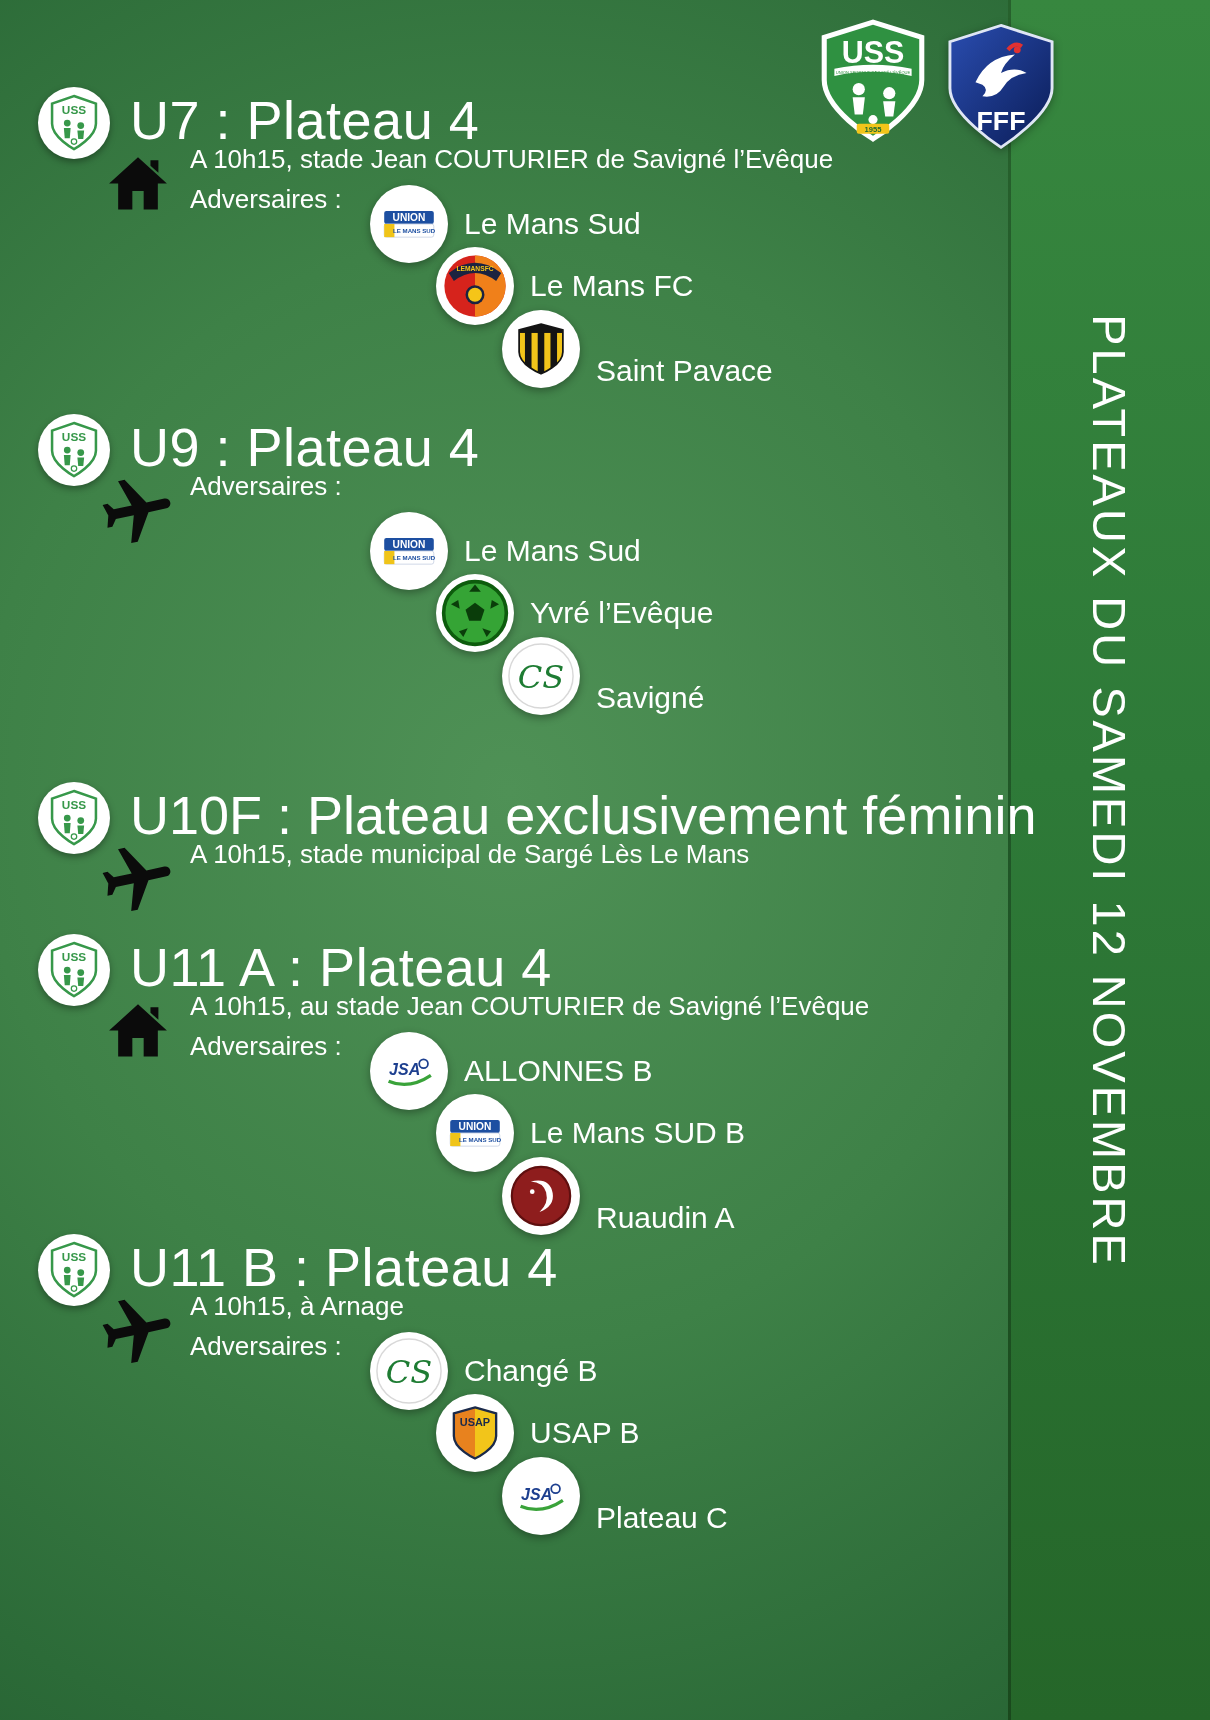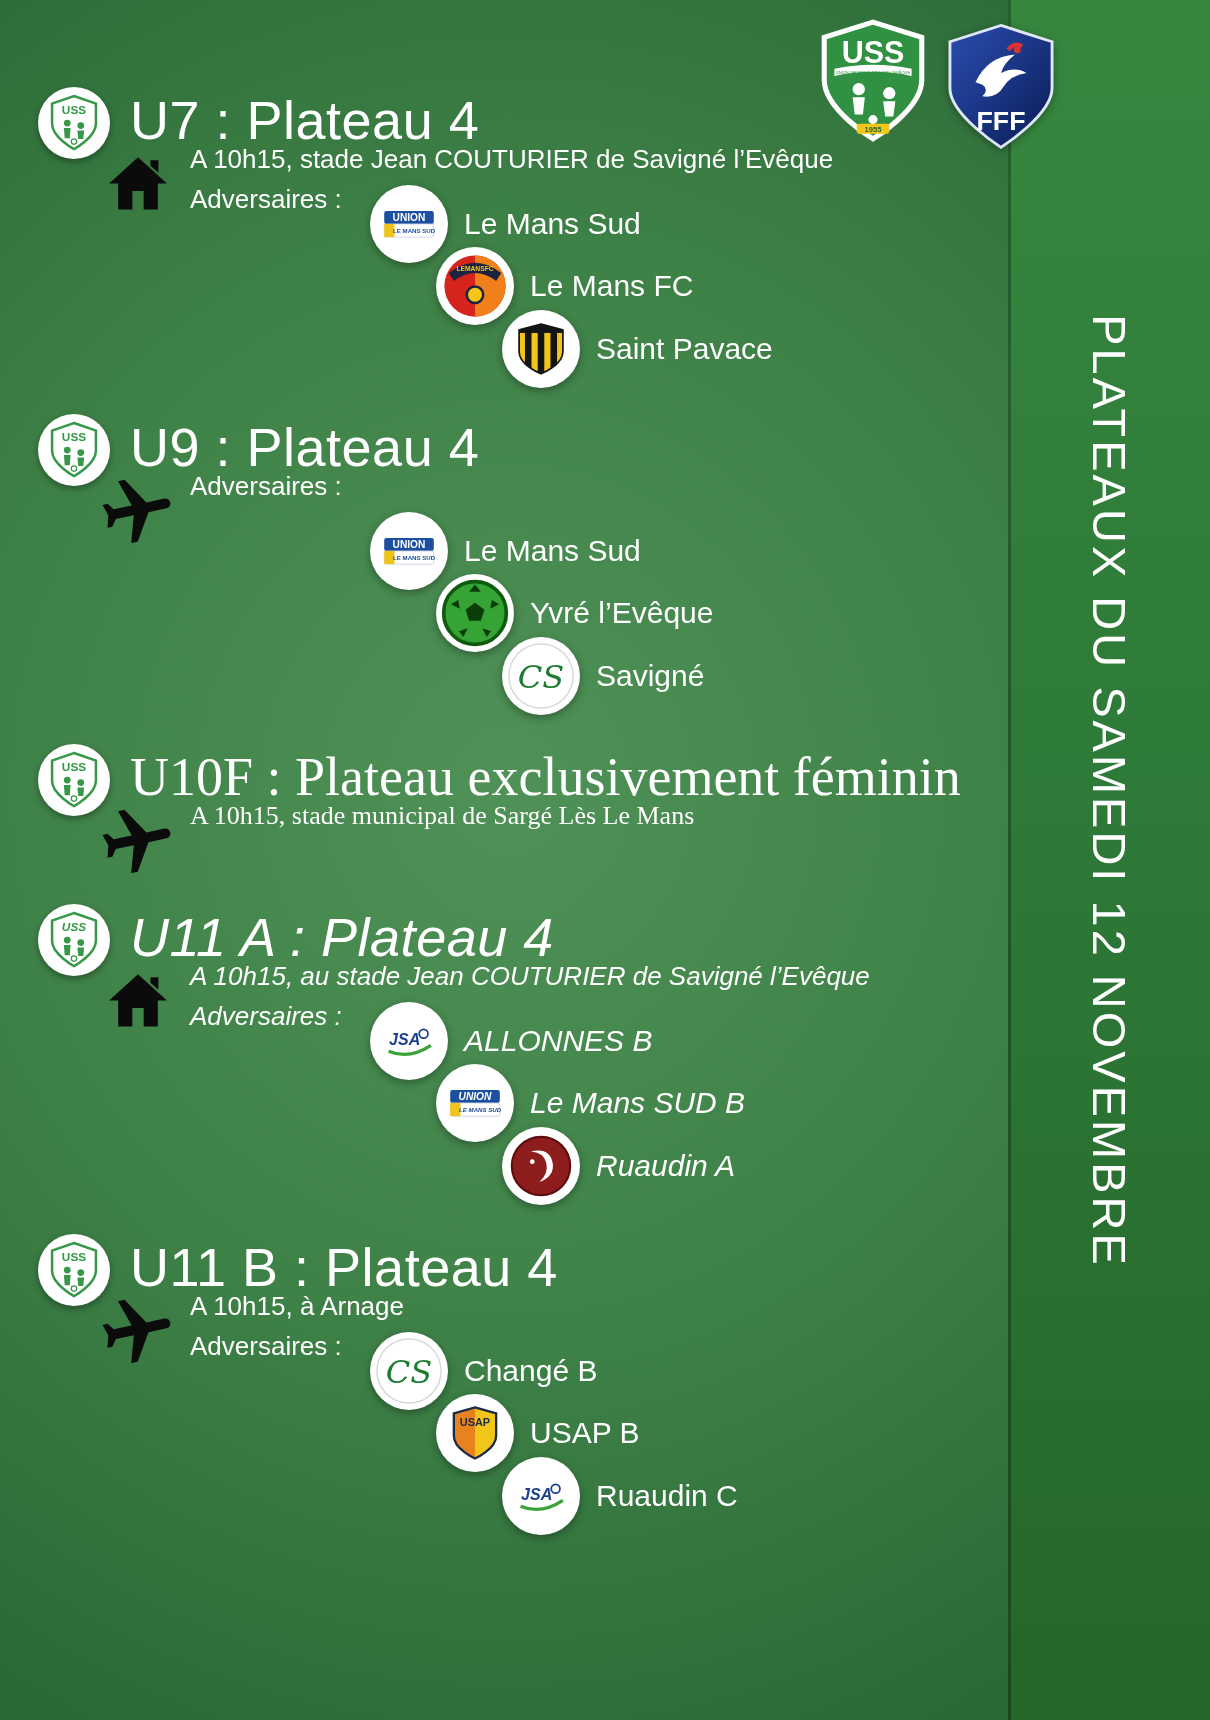--- a/index.html
+++ b/index.html
@@ -30,22 +30,22 @@
 
   
   .uss-logo-big { position:absolute; left:816px; top:18px; width:114px; height:126px; z-index:3; }
   .fff-logo { position:absolute; left:942px; top:22px; width:118px; height:130px; z-index:3; filter:drop-shadow(0 2px 4px rgba(0,0,0,.35)); }
   .uss-logo-big svg, .fff-logo svg { width:100%; height:100%; }
 
   
   .plateau { position:absolute; left:38px; width:965px; z-index:2; }
   .sec-1 { top:85px;  height:320px; }
   .sec-2 { top:412px; height:320px; }
-  .sec-3 { top:742px; height:150px;font-family:Liberation Serif, serif; }
-  .sec-4 { top:902px; height:320px;font-style:italic; }
+  .sec-3 { top:780px; height:150px; }
+  .sec-4 { top:932px; height:320px; }
   .sec-5 { top:1232px; height:320px; }
 
   .uss-badge {
     position:absolute; left:0; top:2px; width:72px; height:72px;
     background:#ffffff; border-radius:50%;
     box-shadow:0 3px 7px rgba(0,0,0,.35);
     display:flex; align-items:center; justify-content:center;
   }
   .uss-badge svg { width:54px; height:62px; }
 
@@ -64,21 +64,21 @@
 
   .lines { position:absolute; left:152px; top:54px; }
   .venue  { font-size:26px; line-height:40px; white-space:nowrap; }
   .advers { font-size:26px; line-height:40px; white-space:nowrap; }
 
   .opponent {
     position:absolute; display:flex; align-items:center; gap:16px; white-space:nowrap;
   }
   .opp-r0 { left:332px; top:100px; }
   .opp-r1 { left:398px; top:162px; }
-  .opp-r2 { left:464px; top:225px; }
+  .opp-r2 { left:464px; top:225px;align-items:flex-end; }
   .opp-logo {
     width:78px; height:78px; border-radius:50%; background:#ffffff;
     box-shadow:0 3px 8px rgba(0,0,0,.33);
     display:flex; align-items:center; justify-content:center; flex:0 0 auto;
   }
   .opp-logo svg { width:70px; height:70px; }
   .opp-name { font-size:30px; color:#fff; }
 </style>
 </head>
 <body>
@@ -400,15 +400,15 @@
         </svg>
       </span>
     <span class="opp-name">USAP B</span>
   </div>
   <div class="opponent opp-r2">
     <span class="opp-logo">
         <svg viewBox="0 0 48 48">
           <use href="#sym-jsa"></use>
         </svg>
       </span>
-    <span class="opp-name">Ruaudin C</span>
+    <span class="opp-name">Plateau C</span>
   </div>
 </section>
 
 </body></html>

